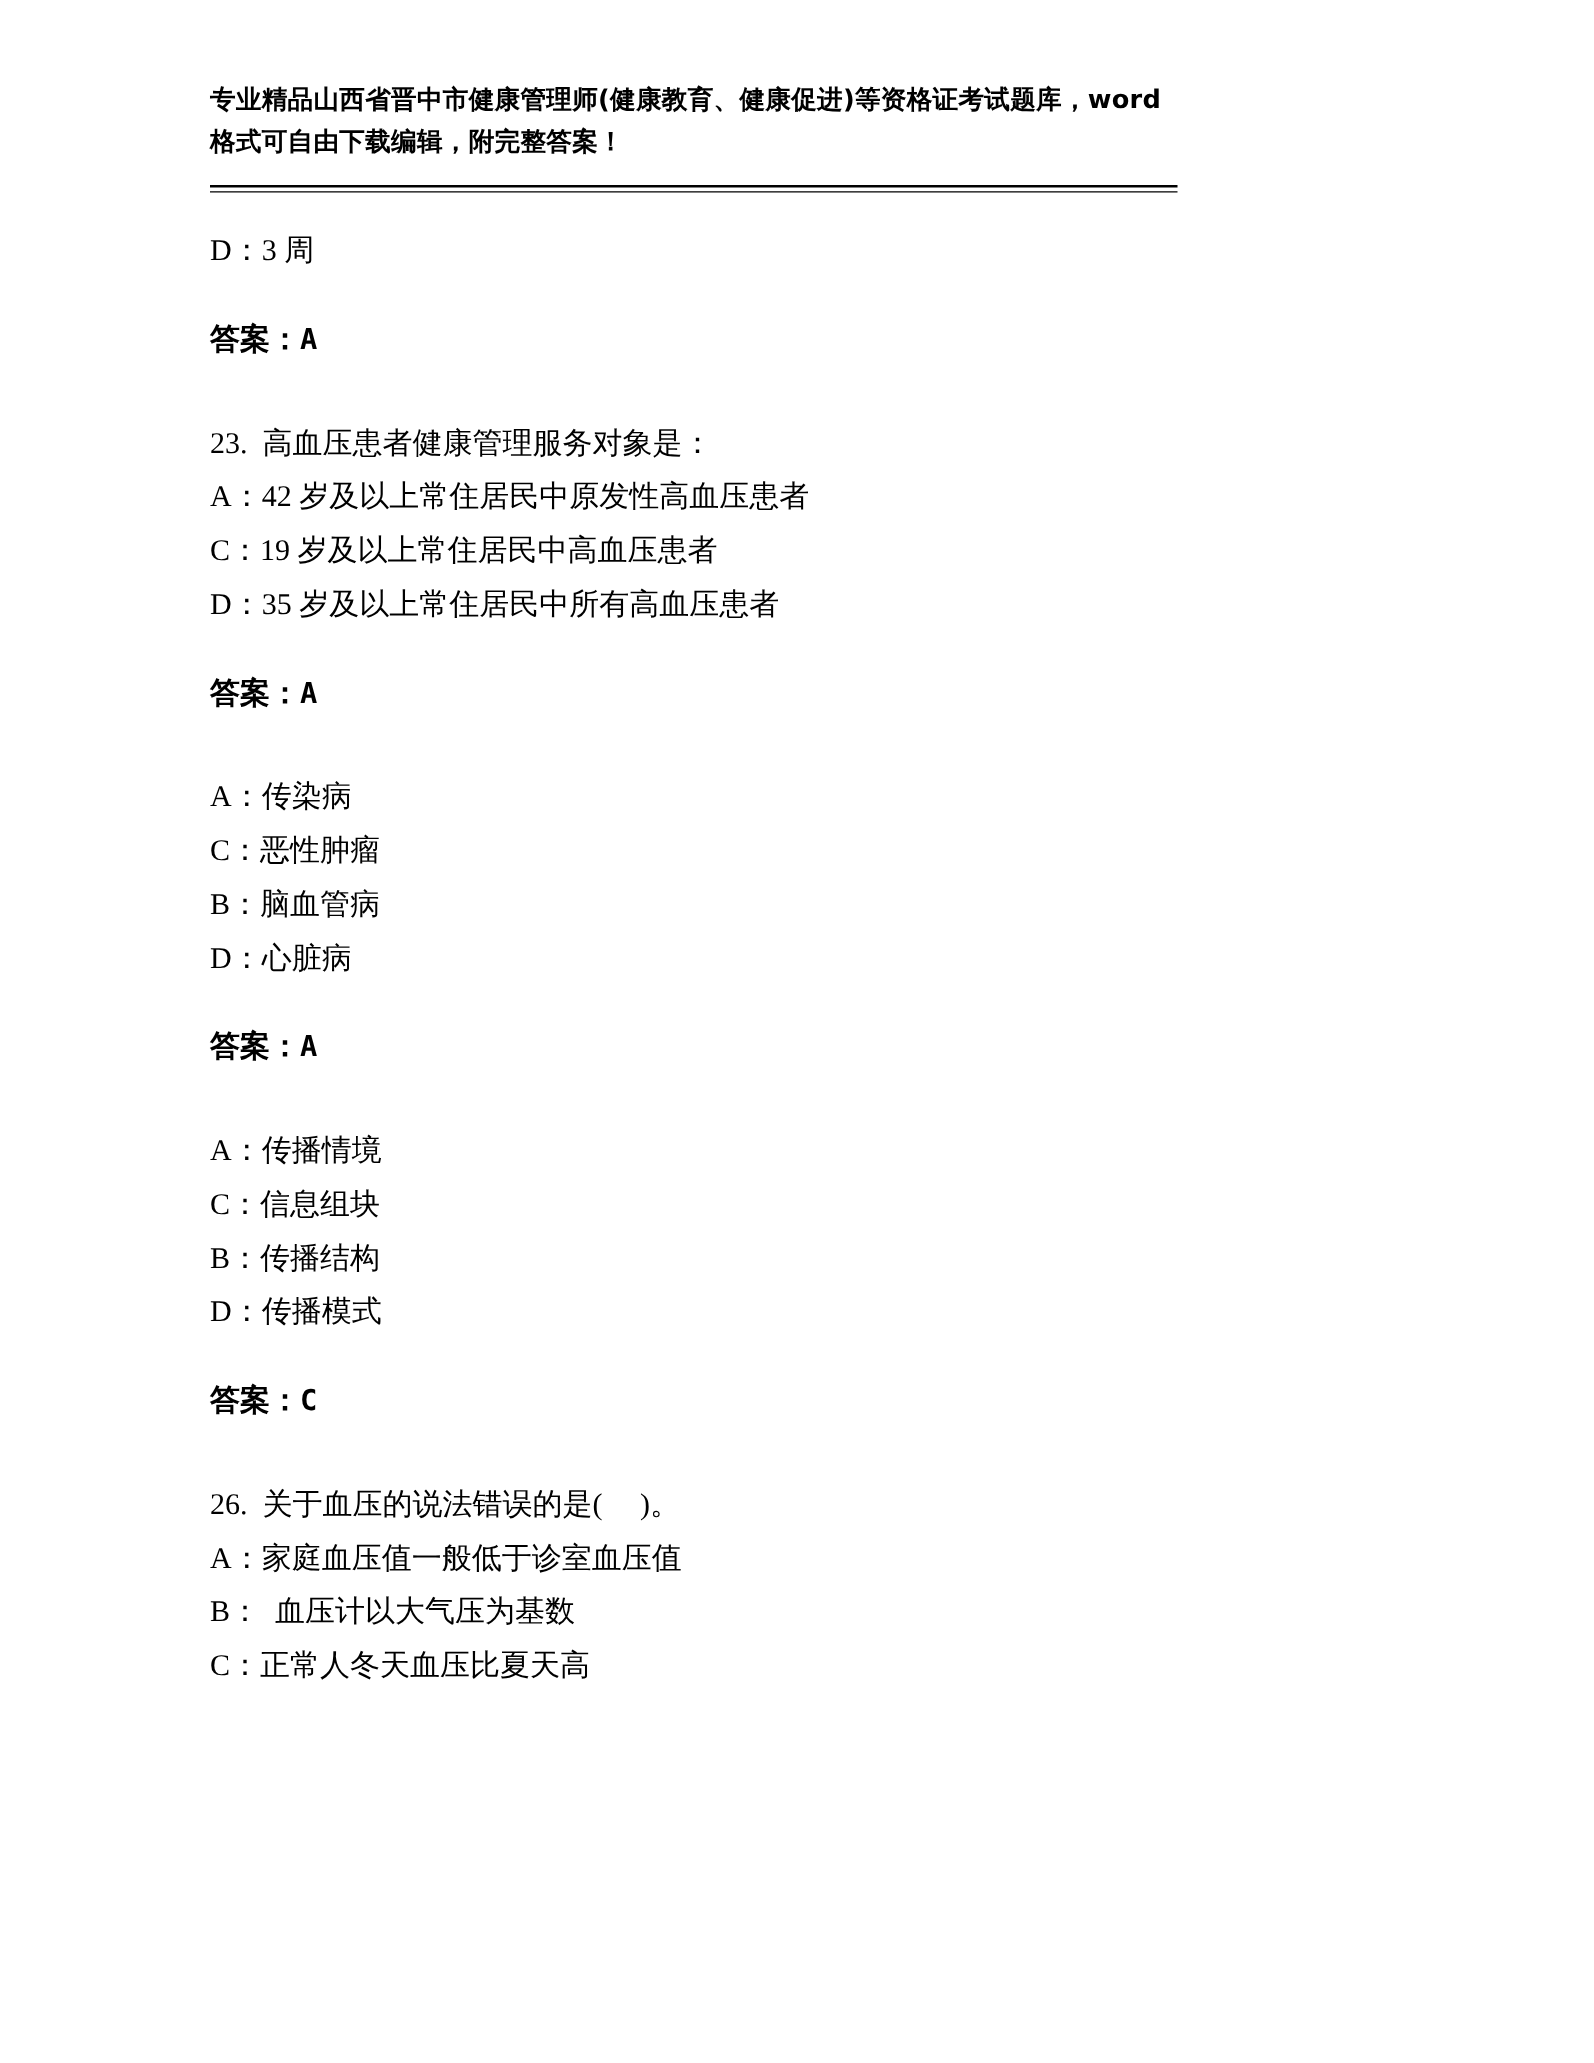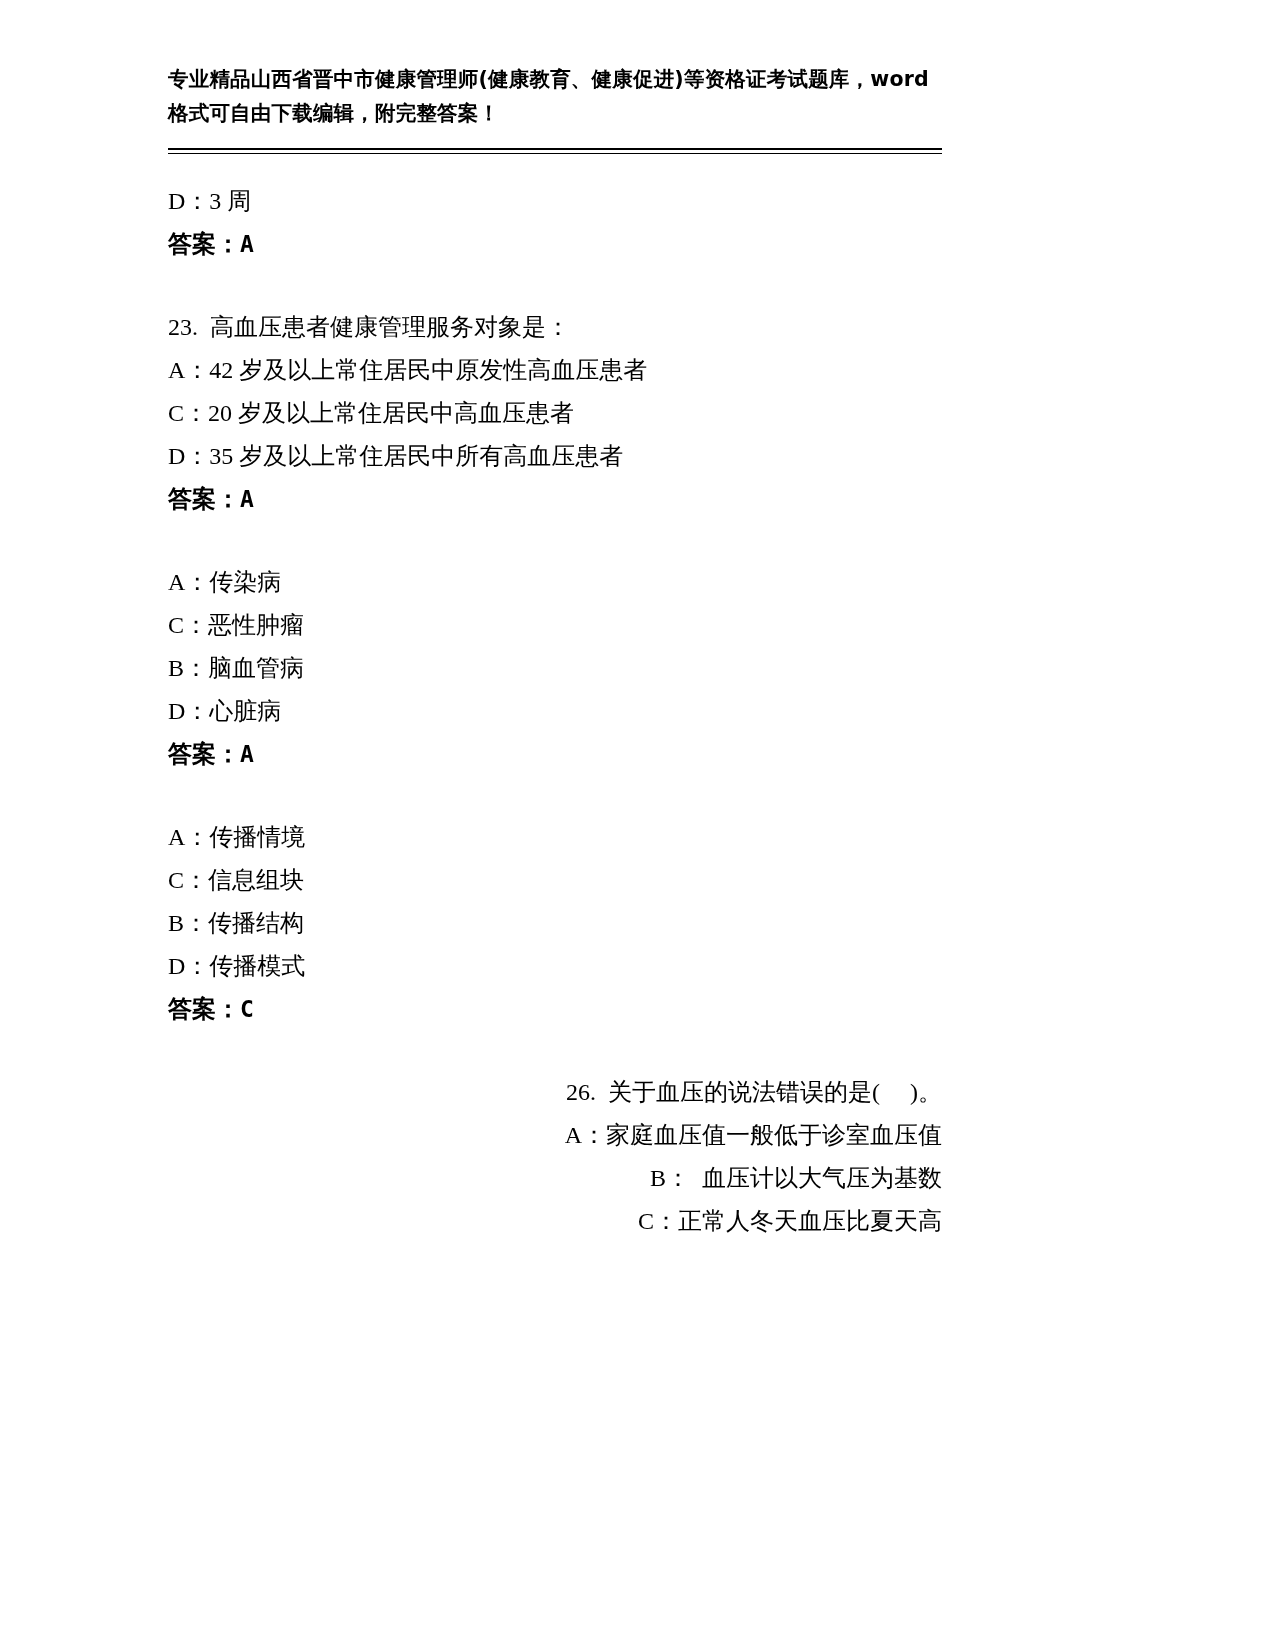--- a/index.html
+++ b/index.html
@@ -53,29 +53,29 @@
   }
   .stem {
     font-size: 24px;
     line-height: 43px;
     white-space: pre-wrap;
   }
   .answer {
     font-size: 24px;
     line-height: 43px;
     font-weight: bold;
+    margin-top: 28px;
   }
   .answer .ans-val {
     font-family: "DejaVu Sans Mono", "Liberation Mono", monospace;
     font-weight: bold;
     font-size: 23px;
   }
   .tailblock {
     margin-bottom: 0;
-    text-align: right;
   }
 </style>
 </head>
 <body>
 
 <div class="page">
 
   <div class="header">专业精品山西省晋中市健康管理师(健康教育、健康促进)等资格证考试题库，word格式可自由下载编辑，附完整答案！</div>
 
   <div class="hr-wrap">
@@ -84,21 +84,21 @@
   </div>
 
   <div class="qblock">
     <div class="line">D：3 周</div>
     <div class="answer"><span>答案：</span><span class="ans-val">A</span></div>
   </div>
 
   <div class="qblock">
     <div class="stem">23.  高血压患者健康管理服务对象是：</div>
     <div class="line">A：42 岁及以上常住居民中原发性高血压患者</div>
-    <div class="line">C：20 岁及以上常住居民中高血压患者</div>
+    <div class="line">C：19 岁及以上常住居民中高血压患者</div>
     <div class="line">D：35 岁及以上常住居民中所有高血压患者</div>
     <div class="answer"><span>答案：</span><span class="ans-val">A</span></div>
   </div>
 
   <div class="qblock">
     <div class="line">A：传染病</div>
     <div class="line">C：恶性肿瘤</div>
     <div class="line">B：脑血管病</div>
     <div class="line">D：心脏病</div>
     <div class="answer"><span>答案：</span><span class="ans-val">A</span></div>

